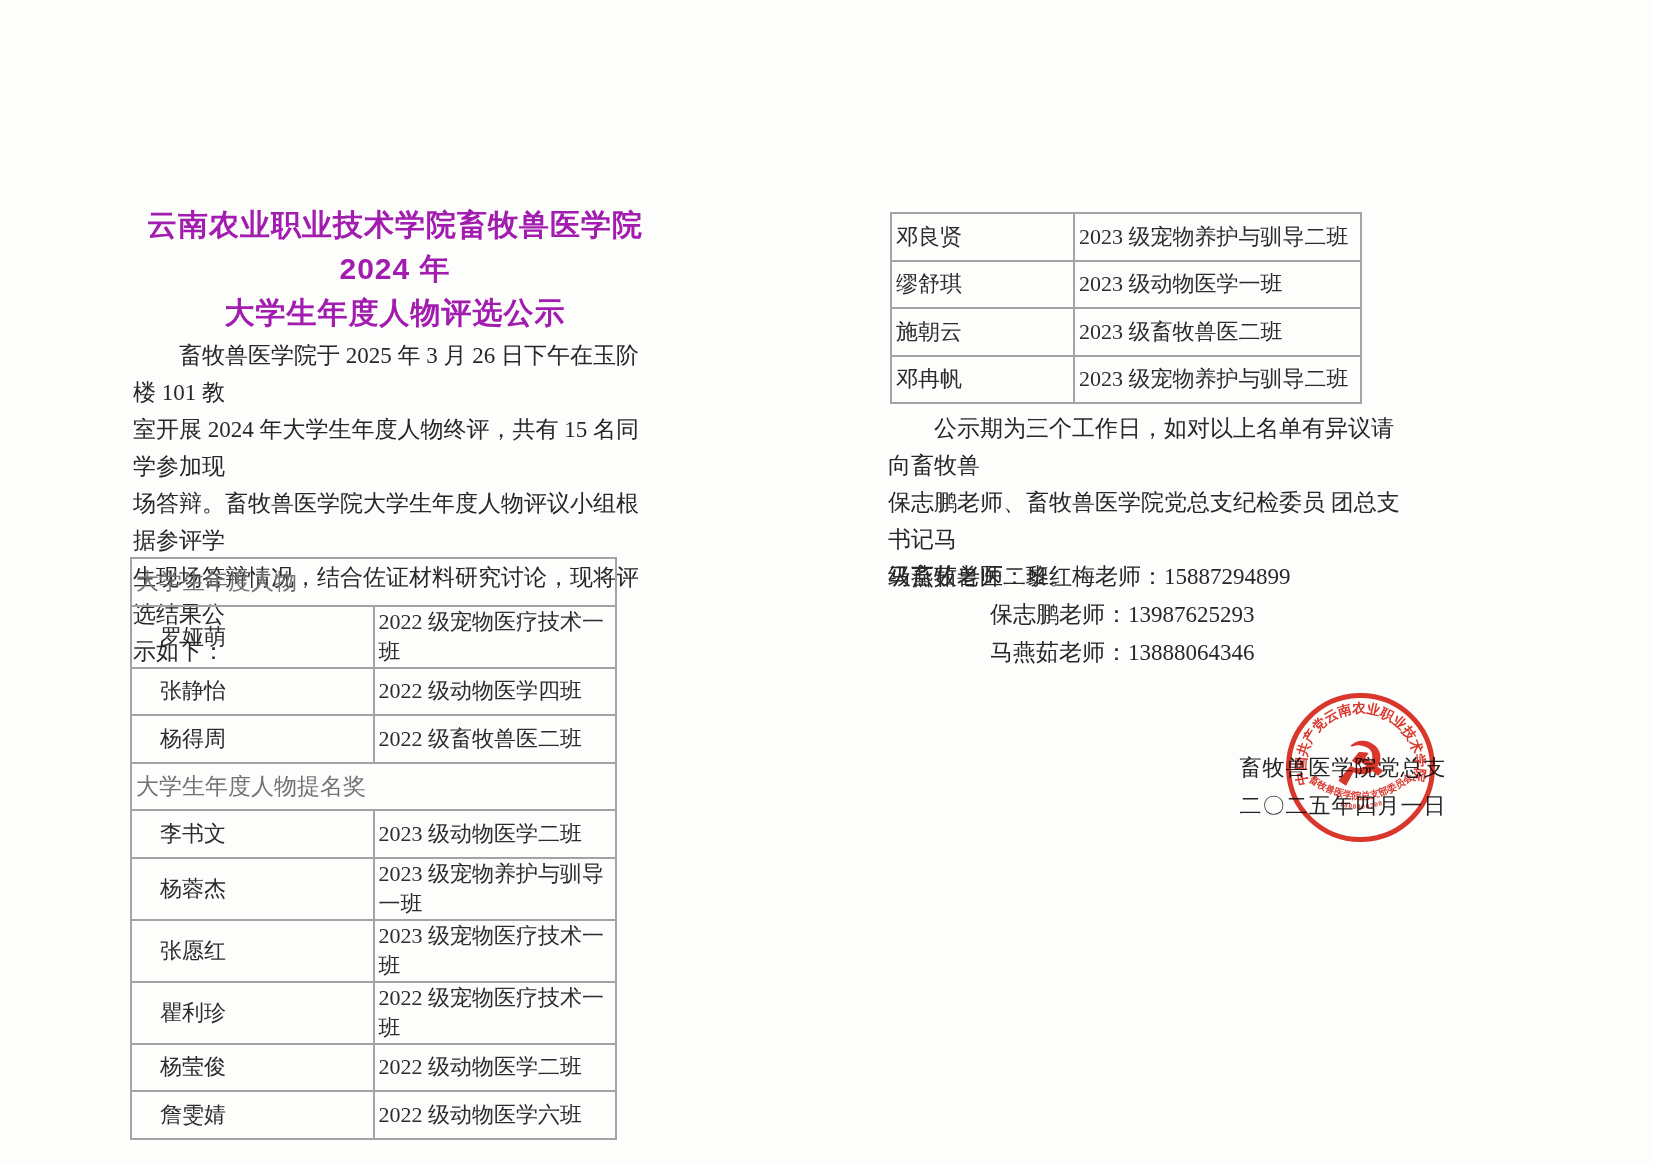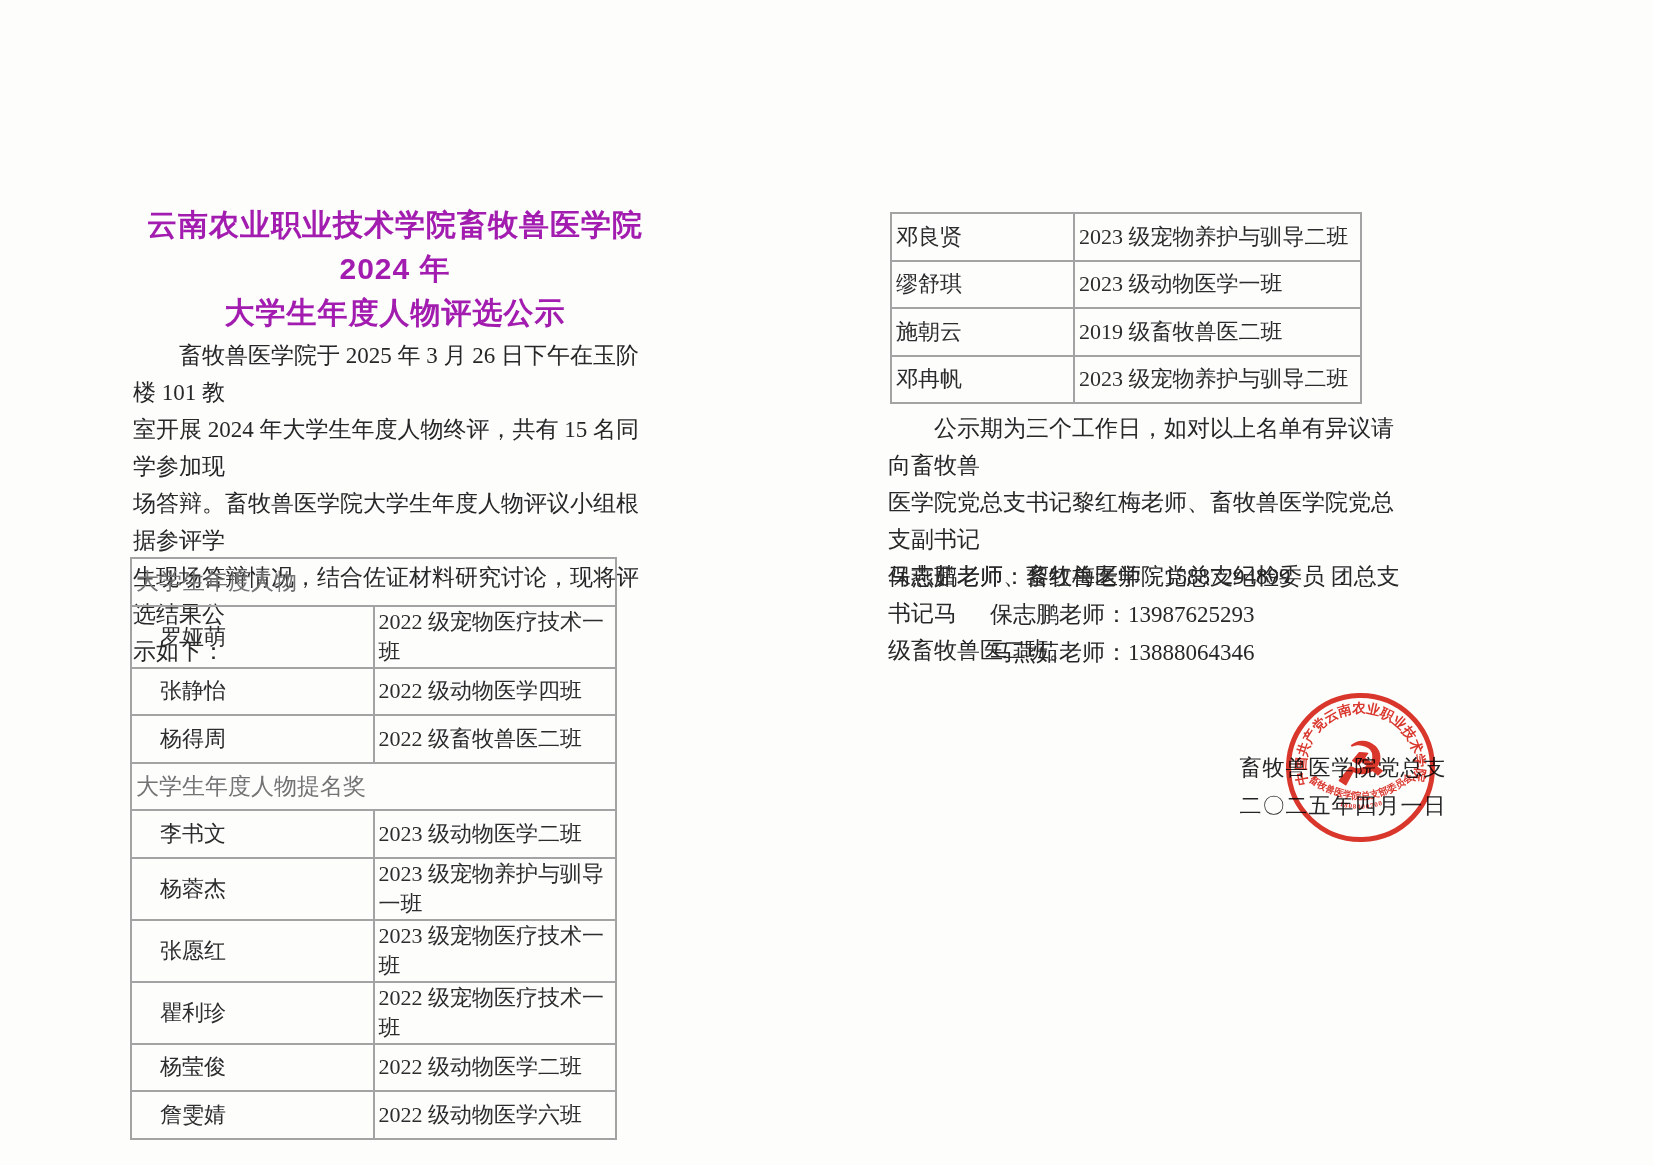--- a/index.html
+++ b/index.html
@@ -161,35 +161,34 @@
           <td class="cls">2023 级宠物养护与驯导二班</td>
         </tr>
 
         <tr>
           <td class="name">缪舒琪</td>
           <td class="cls">2023 级动物医学一班</td>
         </tr>
 
         <tr>
           <td class="name">施朝云</td>
-          <td class="cls">2019 级畜牧兽医二班</td>
+          <td class="cls">2023 级畜牧兽医二班</td>
         </tr>
 
         <tr>
           <td class="name">邓冉帆</td>
           <td class="cls">2023 级宠物养护与驯导二班</td>
         </tr>
       </tbody>
   </table>
 
   <div class="para notice">
 
       <div class="line">公示期为三个工作日，如对以上名单有异议请向畜牧兽</div>
 
-      <div class="line">医学院党总支书记黎红梅老师、畜牧兽医学院党总支副书记</div>
 
       <div class="line">保志鹏老师、畜牧兽医学院党总支纪检委员 团总支书记马</div>
 
       <div class="line">级畜牧兽医二班。</div>
     </div>
 
   <div class="contacts">
     <div class="contact-line">
       <span>马燕茹老师：</span><span>黎红梅老师：</span><span>15887294899</span>
     </div>

